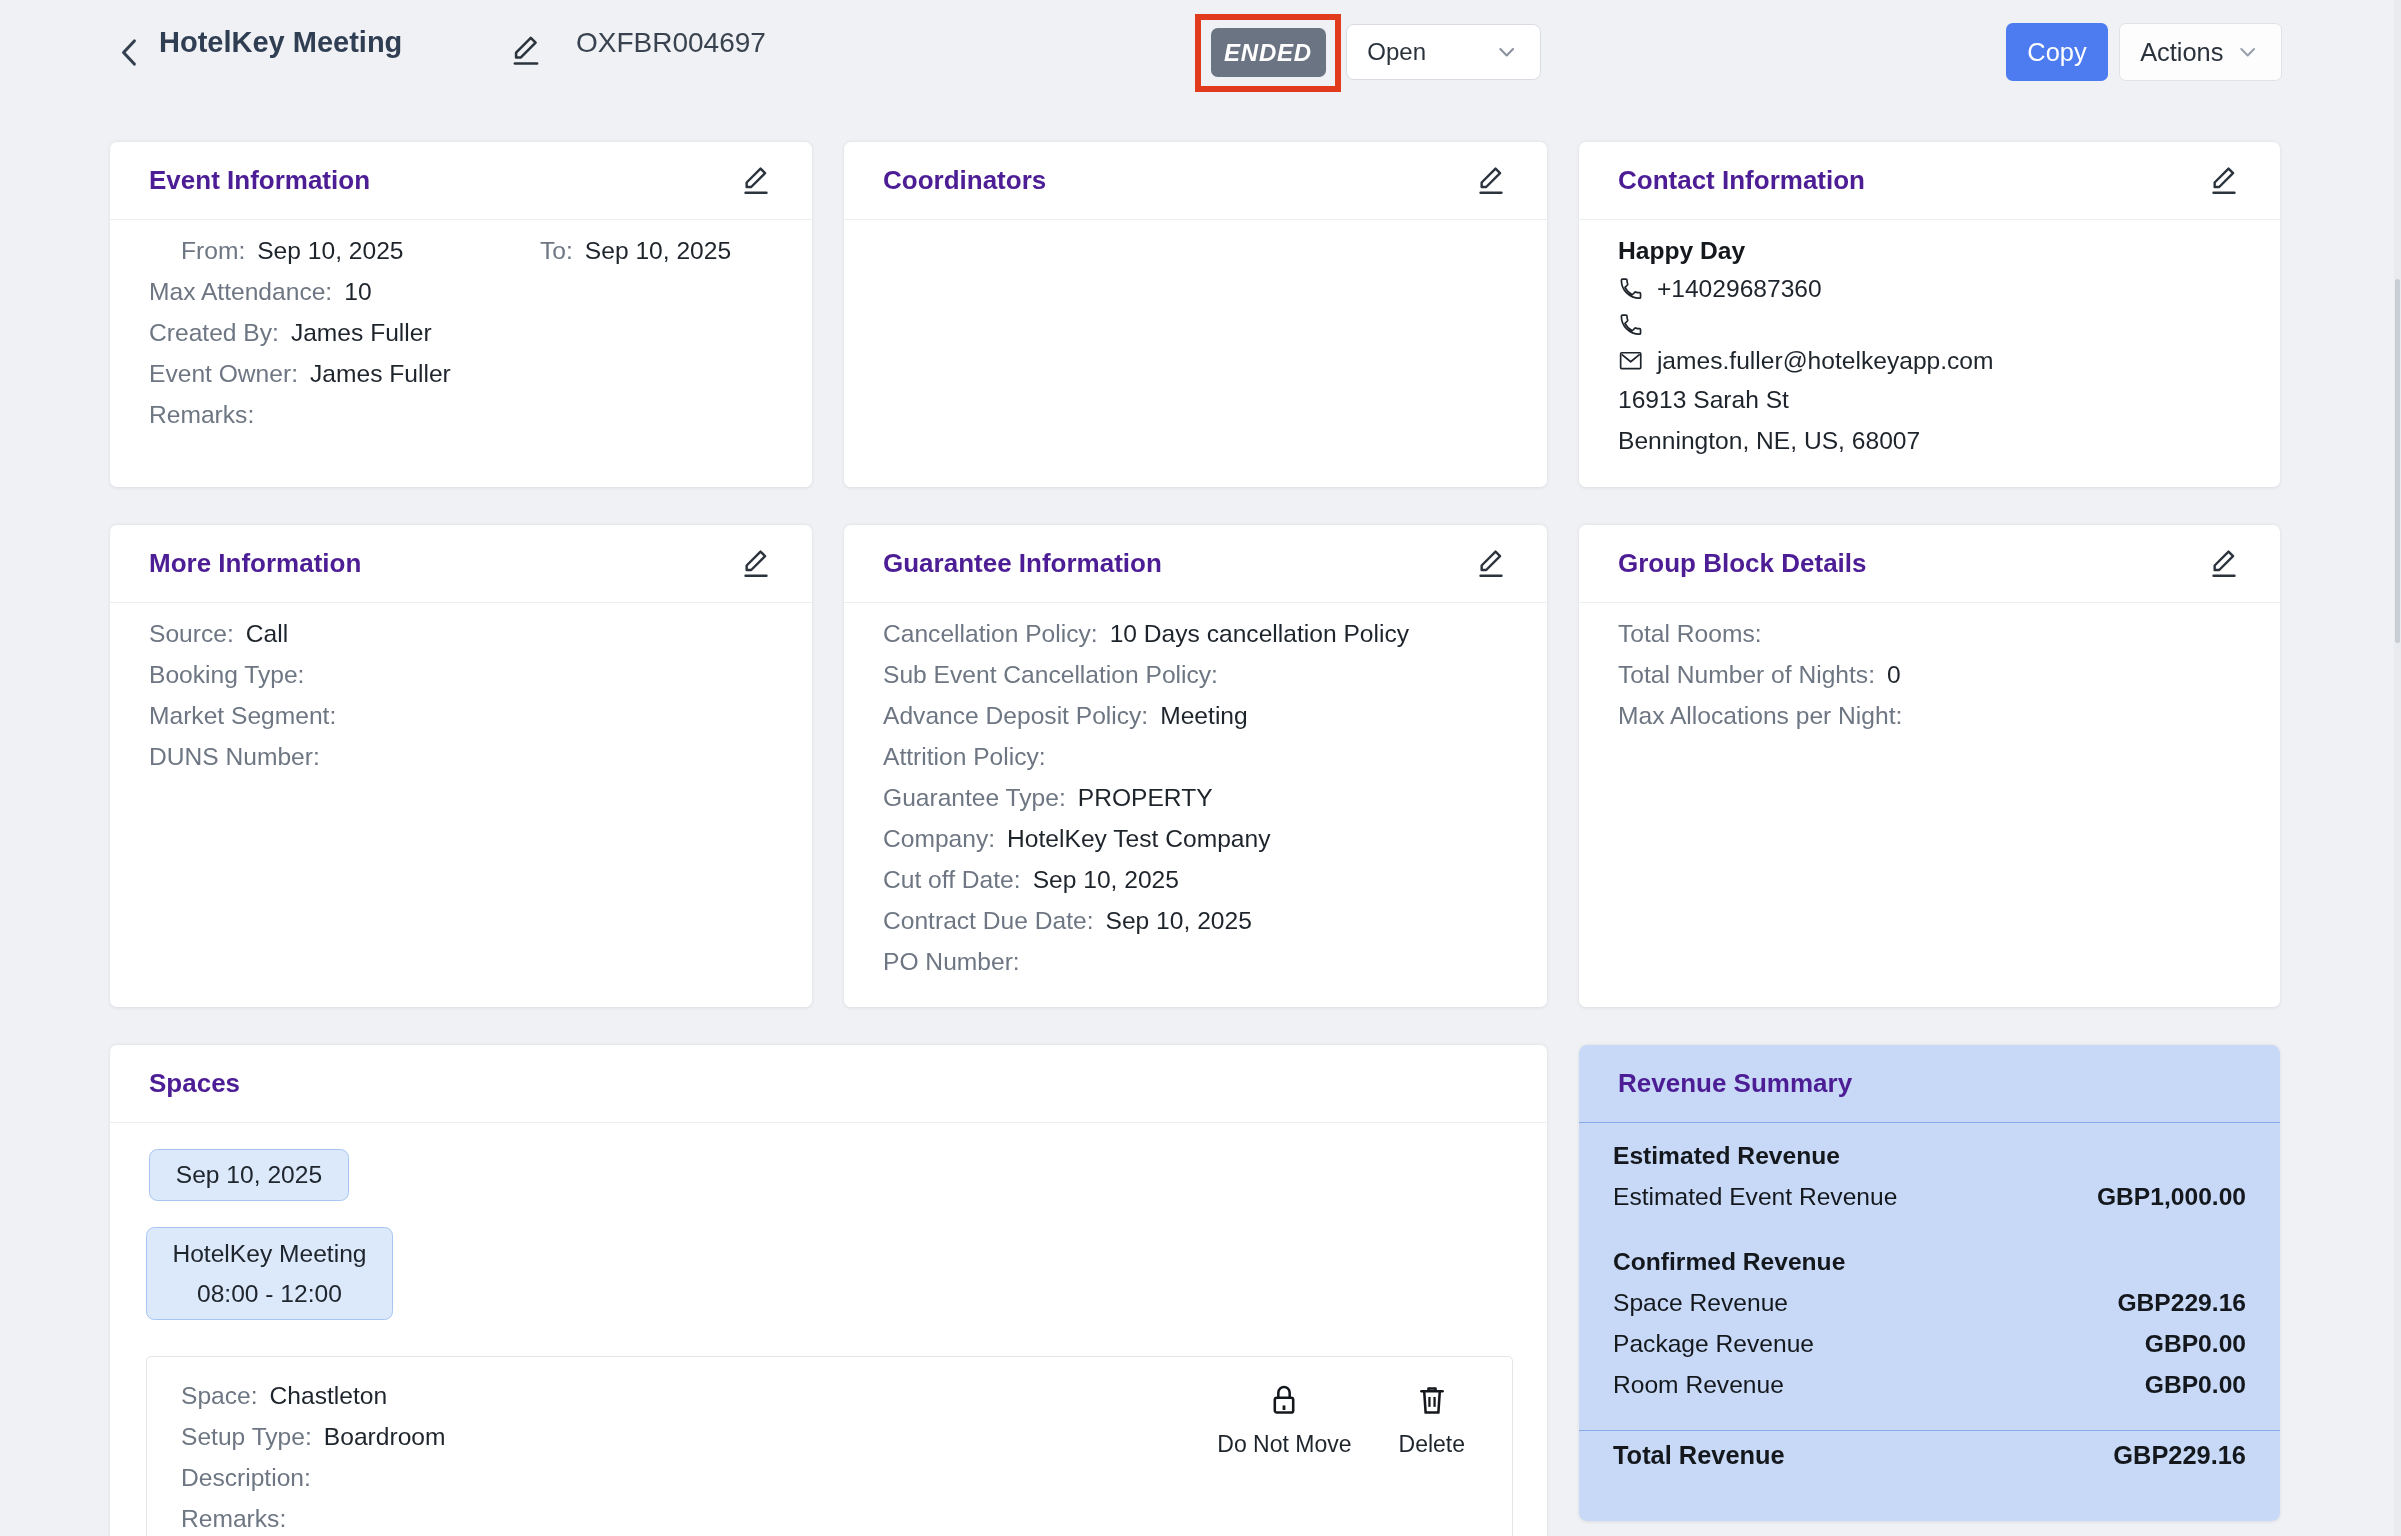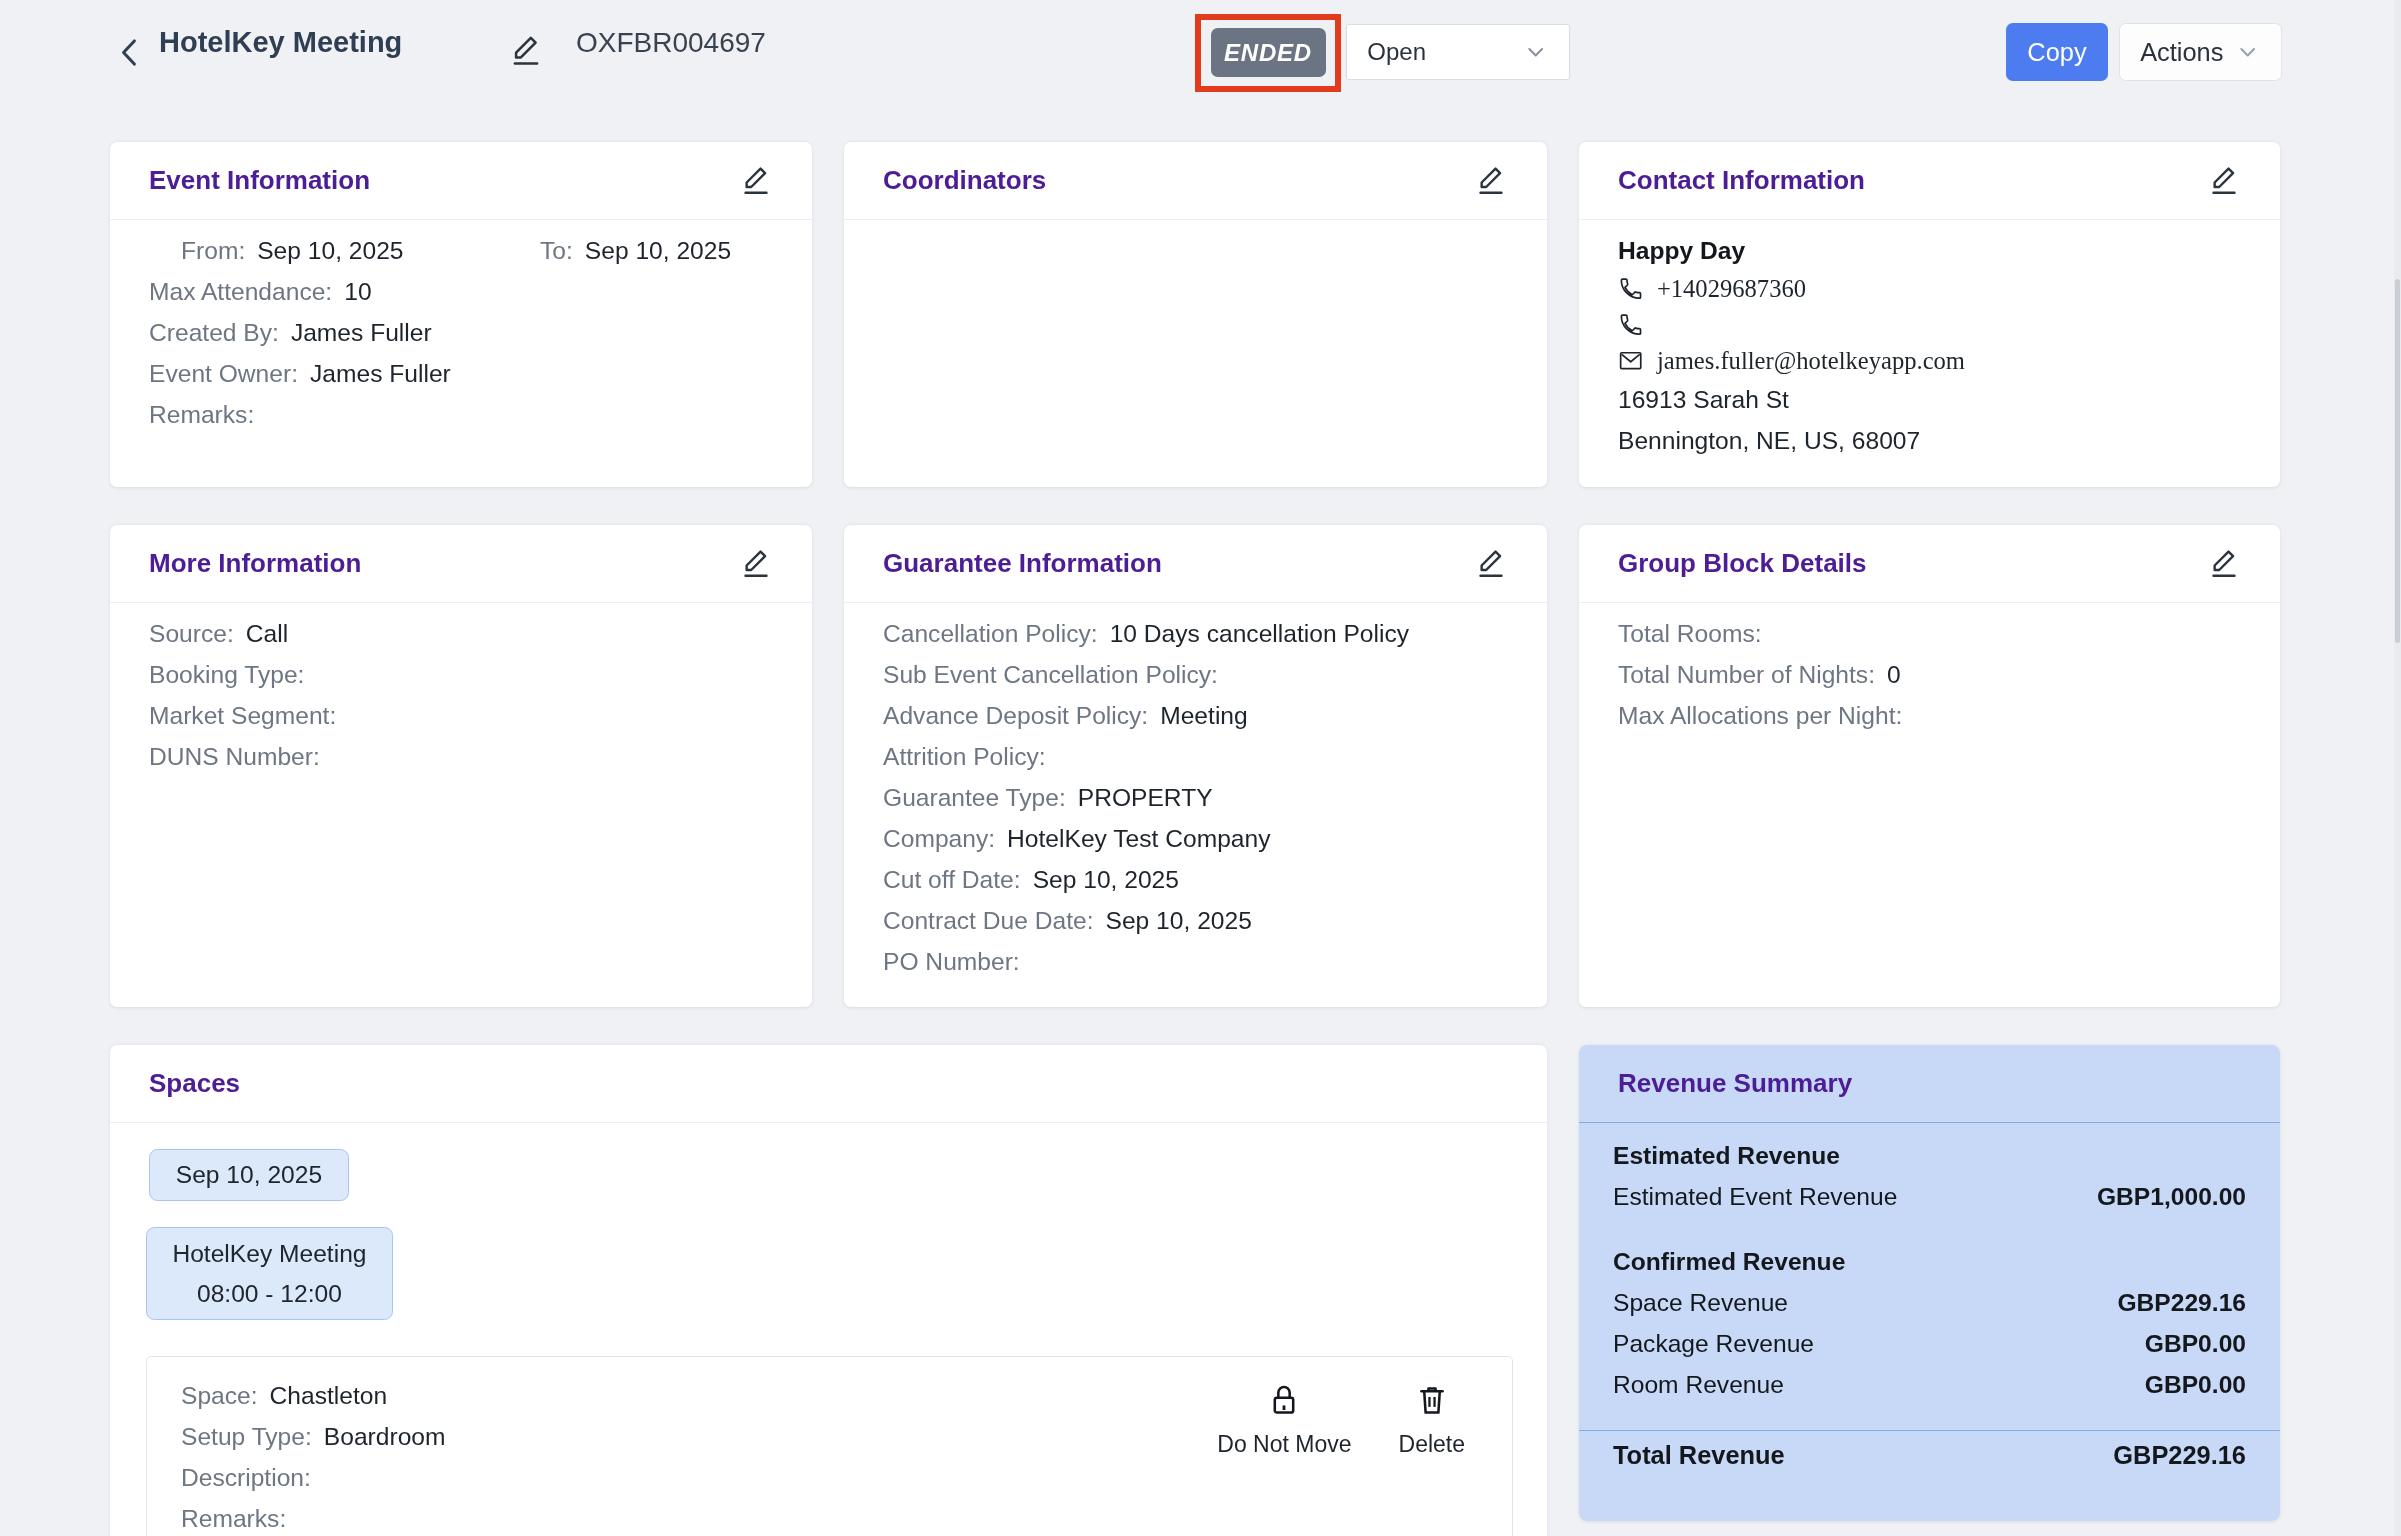--- a/index.html
+++ b/index.html
@@ -21,22 +21,22 @@
   .status-annotation {
     position:absolute; left:1195px; top:13.5px; width:146px; height:78px;
     border:6px solid #e23a1c; display:flex; align-items:center; justify-content:center;
   }
   .status-badge {
     width:115px; height:49px; background:#6a7482; border-radius:6.8px;
     color:#ffffff; font-size:24px; font-weight:bold; letter-spacing:0.8px;
     display:flex; align-items:center; justify-content:center;font-style:italic;
   }
   .status-select {
-    position:absolute; left:1346px; top:24px; width:224px; height:56px;
-    background:#ffffff; border:1.7px solid #d9dce2; border-radius:3px;
+    position:absolute; left:1346px; top:24px; width:195px; height:56px;
+    background:#ffffff; border:1.7px solid #d9dce2; border-radius:8px;
     display:flex; align-items:center; padding:0 20.3px; cursor:pointer;
   }
   .status-select .sel-text { font-size:24px; color:#2a323c; flex:1; }
   .copy-btn {
     position:absolute; left:2006px; top:23px; width:102px; height:58px;
     background:#4c7cf0; border-radius:6.8px; color:#ffffff; font-size:25.4px;
     display:flex; align-items:center; justify-content:center; cursor:pointer;
   }
   .actions-btn {
     position:absolute; left:2119px; top:23px; width:163px; height:58px;
@@ -69,21 +69,21 @@
   .card-body { padding:10.2px 39px; font-size:24.6px; }
   .frow { height:41px; display:flex; align-items:center; }
   .flabel { color:#6d7682; }
   .fvalue { color:#1e242b; margin-left:12px; }
   .pair { display:flex; align-items:center;margin-left:32px; }
   .pair.first { width:327px; }
   
   .contact-name { font-weight:bold; color:#14181d; }
   .icon-sm { width:25.4px; height:25.4px; margin-right:13.5px; flex:0 0 auto; }
   .icon-row-text { color:#1e242b; }
-  .frow.tight { height:36px;font-family:Liberation Serif, serif; }
+  .frow.tight { height:36px; }
   
   .spaces-card { grid-column:1 / span 2; height:593px; }
   .spaces-body { padding:26px 36px; }
   .chip {
     display:inline-flex; flex-direction:column; align-items:center; justify-content:center;
     background:#dce9fb; border:1.7px solid #a6c6f1; border-radius:8.5px;
     font-size:24.6px; color:#20262e; cursor:pointer;
   }
   .chip.date-chip { height:52px; padding:0 25.4px; margin-left:3.4px; }
   .chip.booking-chip { height:93px; padding:0 25.4px; margin-top:26px; line-height:40px; }

